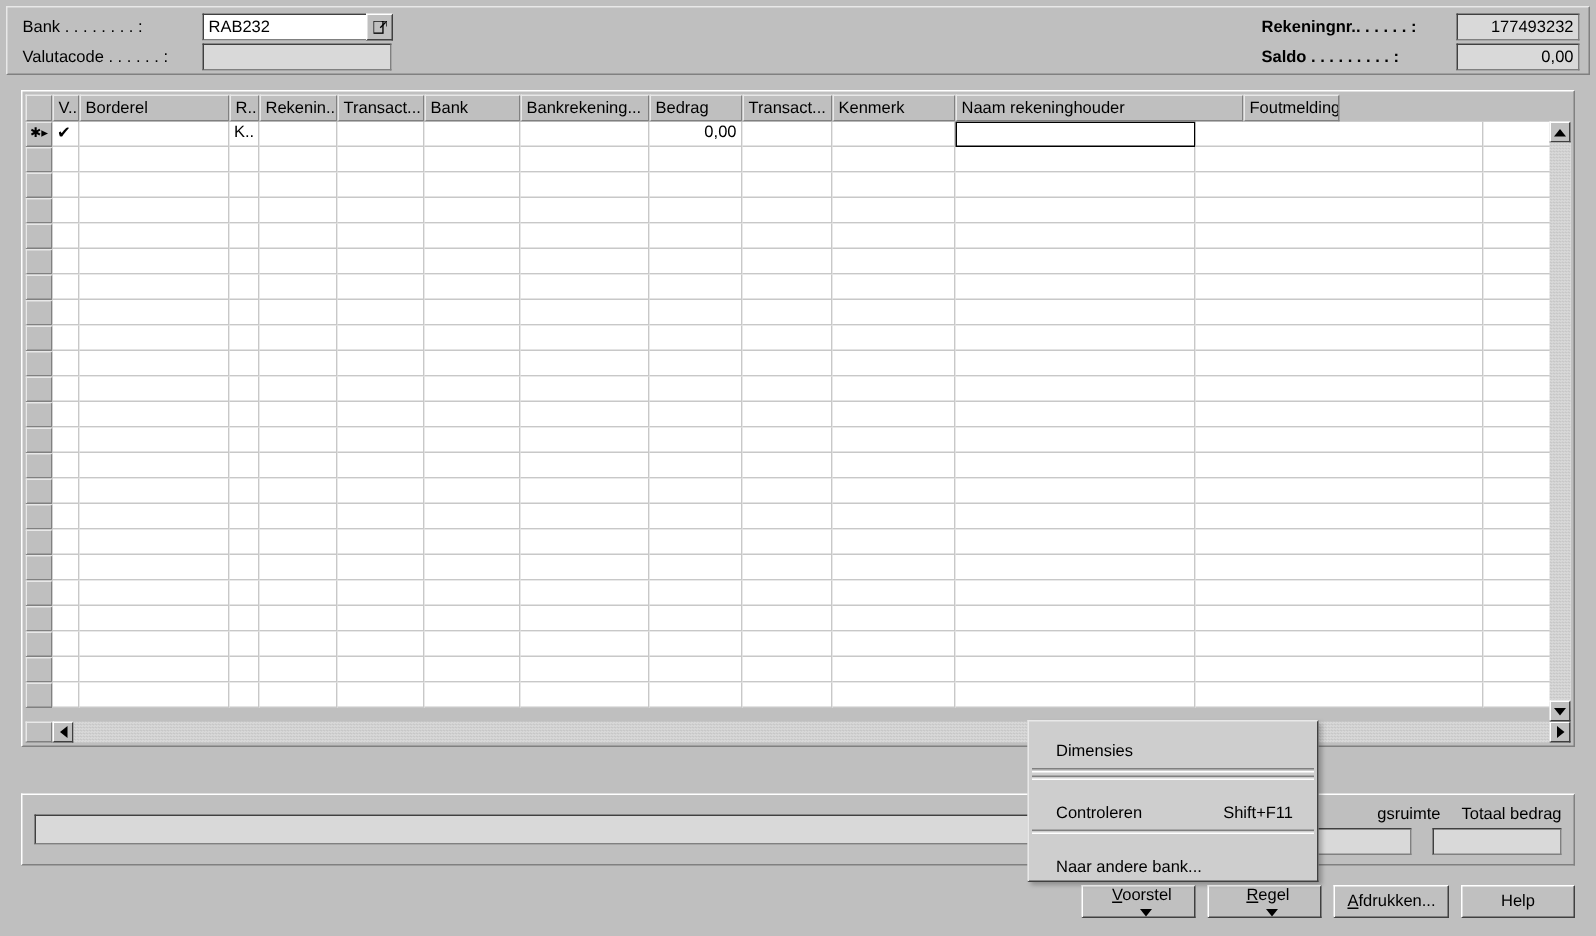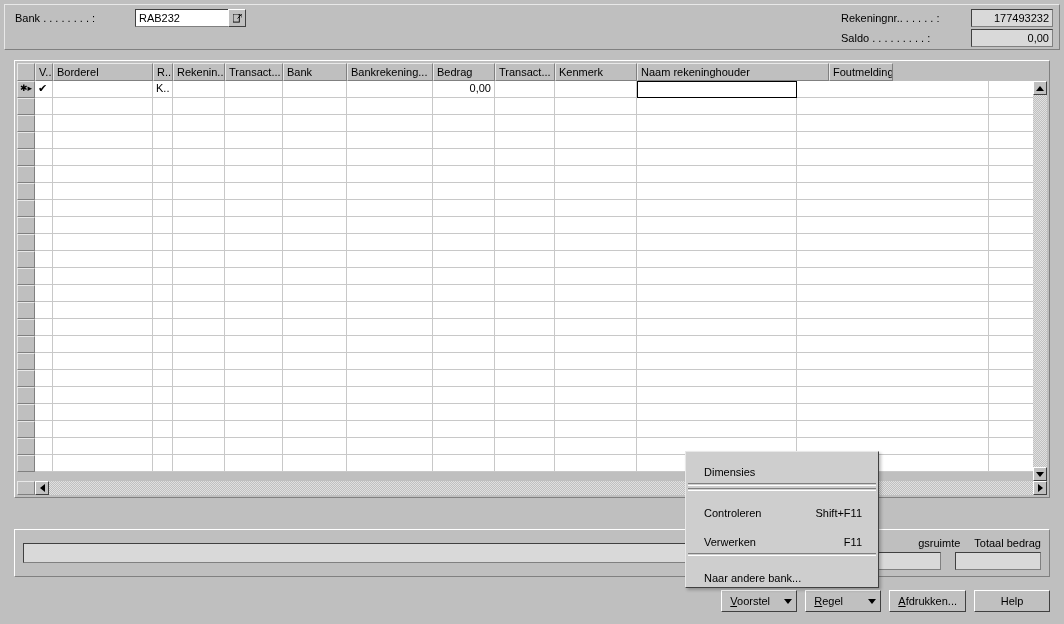--- a/index.html
+++ b/index.html
@@ -6,21 +6,21 @@
 body{width:1064px;height:624px;position:relative;}
 
 
 .header{position:absolute;left:4px;top:4px;right:4px;height:44px;background:#bfbfbf;border:1px solid #808080;border-top-color:#e8e8e8;border-left-color:#e8e8e8;}
 .hdr-row{display:flex;align-items:center;height:20px;}
 .hdr-label{width:120px;padding-left:10px;white-space:pre;}
 .hdr-field{height:18px;background:#fff;border:1px solid #808080;border-top-color:#404040;border-left-color:#404040;display:flex;align-items:center;padding:0 3px;box-sizing:border-box;}
 .hdr-field-ro{background:#d9d9d9;}
 .hdr-left{position:absolute;left:0;top:3px;}
 .hdr-right{position:absolute;right:6px;top:3px;}
-.hdr-right .hdr-label{width:130px;text-align:left;}
+.hdr-right .hdr-label{width:130px;text-align:left;font-weight:bold;}
 .lookup-btn{width:16px;height:16px;margin-left:-1px;background:#c0c0c0;border:1px solid #fff;border-right-color:#404040;border-bottom-color:#404040;display:flex;align-items:center;justify-content:center;cursor:pointer;}
 .lookup-btn svg{width:9px;height:9px;}
 .right-val{justify-content:flex-end;width:82px;}
 
 
 .grid-wrap{position:absolute;left:14px;top:60px;right:14px;bottom:126px;background:#bfbfbf;border:1px solid #808080;border-top-color:#fff;border-left-color:#fff;}
 .grid-inner{position:absolute;left:2px;top:2px;right:2px;bottom:2px;}
 
 .col-head{display:flex;height:18px;}
 .ch{background:#bfbfbf;border:1px solid #808080;border-top-color:#e8e8e8;border-left-color:#e8e8e8;box-sizing:border-box;padding:2px 3px 0 3px;white-space:nowrap;overflow:hidden;font-size:11px;}
@@ -48,21 +48,21 @@
 
 
 .memo-wrap{position:absolute;left:14px;right:14px;height:48px;bottom:47px;border:1px solid #808080;border-top-color:#fff;border-left-color:#fff;display:flex;align-items:center;padding:0 8px;box-sizing:border-box;}
 .memo{flex:1;height:18px;background:#d9d9d9;border:1px solid #808080;border-top-color:#404040;border-left-color:#404040;}
 .memo-side{margin-left:14px;display:flex;flex-direction:column;gap:3px;align-items:flex-end;}
 .memo-side .lbl{font-size:11px;}
 .memo-side .val{width:84px;height:16px;background:#d9d9d9;border:1px solid #808080;border-top-color:#404040;border-left-color:#404040;}
 
 
 .btn-bar{position:absolute;right:14px;bottom:12px;display:flex;gap:8px;}
-.btn{height:22px;min-width:76px;background:#c0c0c0;border:1px solid #404040;border-top-color:#fff;border-left-color:#fff;display:flex;align-items:center;justify-content:center;padding:0 8px;cursor:pointer;box-sizing:border-box;position:relative;user-select:none;}
+.btn{height:22px;min-width:76px;background:#c0c0c0;border:1px solid #404040;border-top-color:#fff;border-left-color:#fff;display:flex;align-items:center;justify-content:center;padding:0 8px;cursor:pointer;box-sizing:border-box;position:relative;user-select:none;flex-direction:column;}
 .btn.dd{justify-content:space-between;padding-right:4px;}
 .btn .caret{width:0;height:0;border-left:4px solid transparent;border-right:4px solid transparent;border-top:5px solid #000;margin-left:6px;}
 .btn .ul{text-decoration:underline;}
 
 
 .menu{position:absolute;width:192px;background:#cecece;border:1px solid #404040;border-top-color:#e8e8e8;border-left-color:#e8e8e8;box-shadow:2px 2px 3px rgba(0,0,0,0.25);z-index:50;bottom:36px;right:185px;}
 .menu-item{display:flex;justify-content:space-between;padding:14px 16px 3px 18px;cursor:default;}
 .menu-sep{height:1px;margin:2px 2px;border-top:1px solid #808080;border-bottom:1px solid #fff;}
 
 .check{font-family:Arial;}
@@ -72,30 +72,36 @@
 .arrow.u{border-left:4px solid transparent;border-right:4px solid transparent;border-bottom:5px solid #000;}
 .arrow.d{border-left:4px solid transparent;border-right:4px solid transparent;border-top:5px solid #000;}
 </style>
 </head>
 <body>
 
 <div class="header">
   <div class="hdr-left">
     <div class="hdr-row">
       <div class="hdr-label">Bank . . . . . . . . :</div>
-      <div class="hdr-field" style="width:94px">
+      <div class="hdr-field" style="width:110px">
           <span>RAB232</span>
         </div>
       <div class="lookup-btn">
         <svg viewBox="0 0 10 10">
             <rect x="0" y="0" width="7" height="9" fill="none" stroke="#000" stroke-width="1"></rect>
             <path d="M5 5 L9 1" stroke="#000" stroke-width="1"></path>
             <path d="M6 0 L10 0 L10 4" fill="none" stroke="#000"></path>
           </svg>
       </div>
+    </div>
+    <div class="hdr-row">
+      <div class="hdr-label">Valutacode . . . . . . :</div>
+      <div class="hdr-field hdr-field-ro" style="width:126px">
+          <span></span>
+        </div>
     </div>
   </div>
   <div class="hdr-right">
     <div class="hdr-row">
       <div class="hdr-label">Rekeningnr.. . . . . . :</div>
       <div class="hdr-field hdr-field-ro right-val">
           <span>177493232</span>
         </div>
     </div>
     <div class="hdr-row">
@@ -537,24 +543,20 @@
   <div class="menu-item">
       <span>Dimensies</span>
       <span></span>
     </div>
   <div class="menu-sep"></div>
   <div class="menu-sep"></div>
   <div class="menu-item">
       <span>Controleren</span>
       <span>Shift+F11</span>
     </div>
-  <div class="menu-item">
-      <span>Verwerken</span>
-      <span>F11</span>
-    </div>
   <div class="menu-sep"></div>
   <div class="menu-item">
       <span>Naar andere bank...</span>
       <span></span>
     </div>
 </div>
 
 <div class="btn-bar">
   <div class="btn dd">
       <span><span class="ul">V</span><span>oorstel</span></span>

